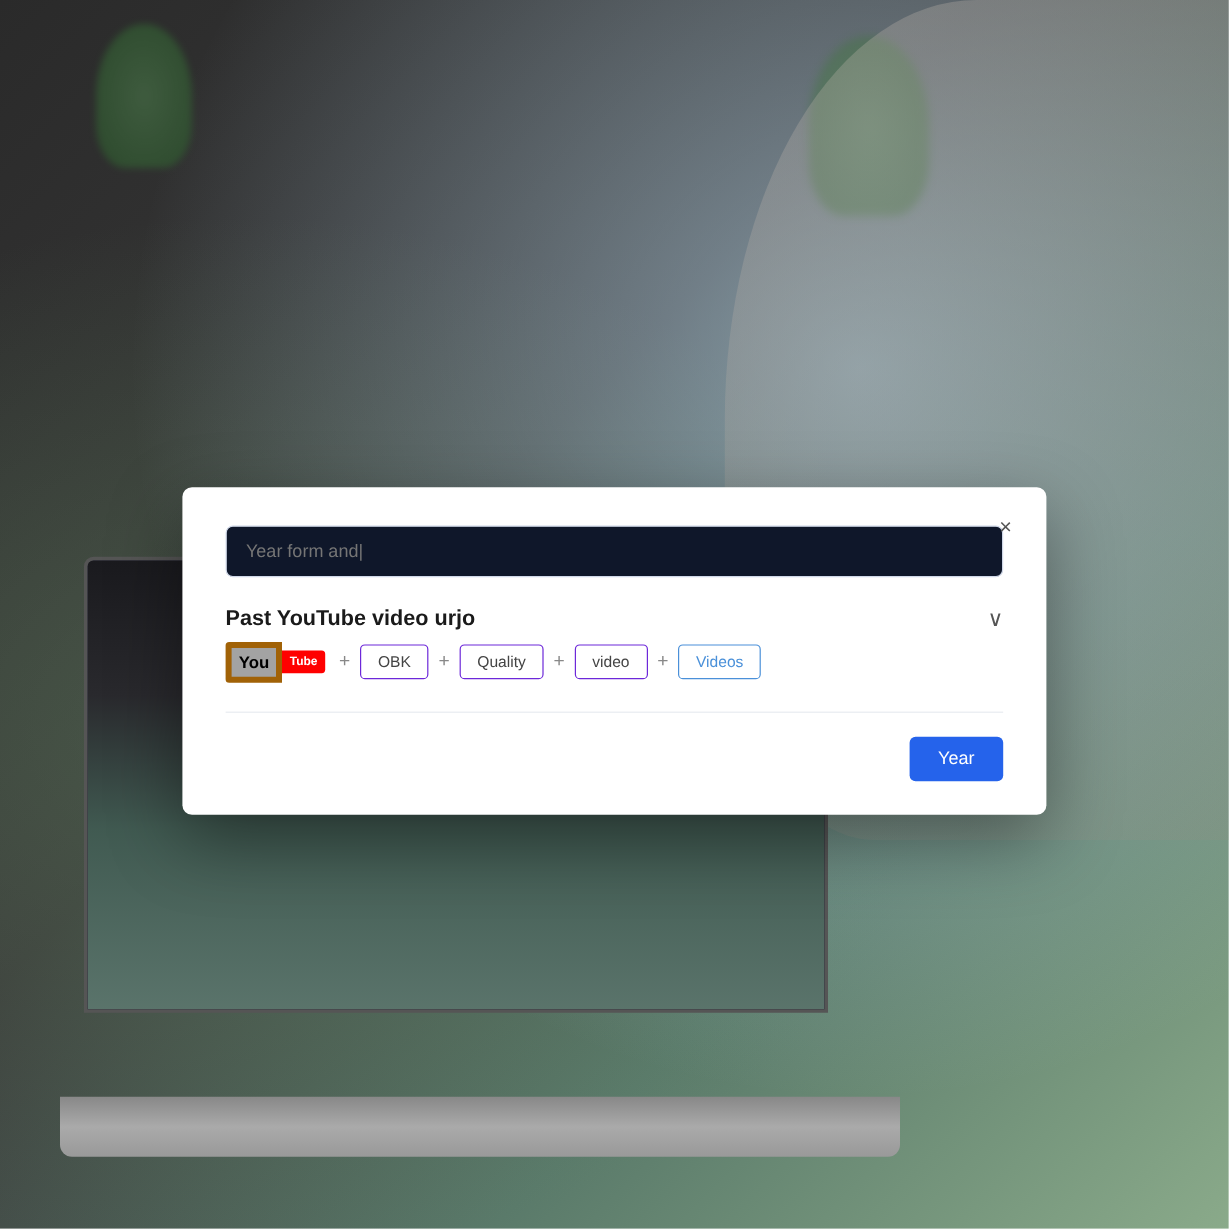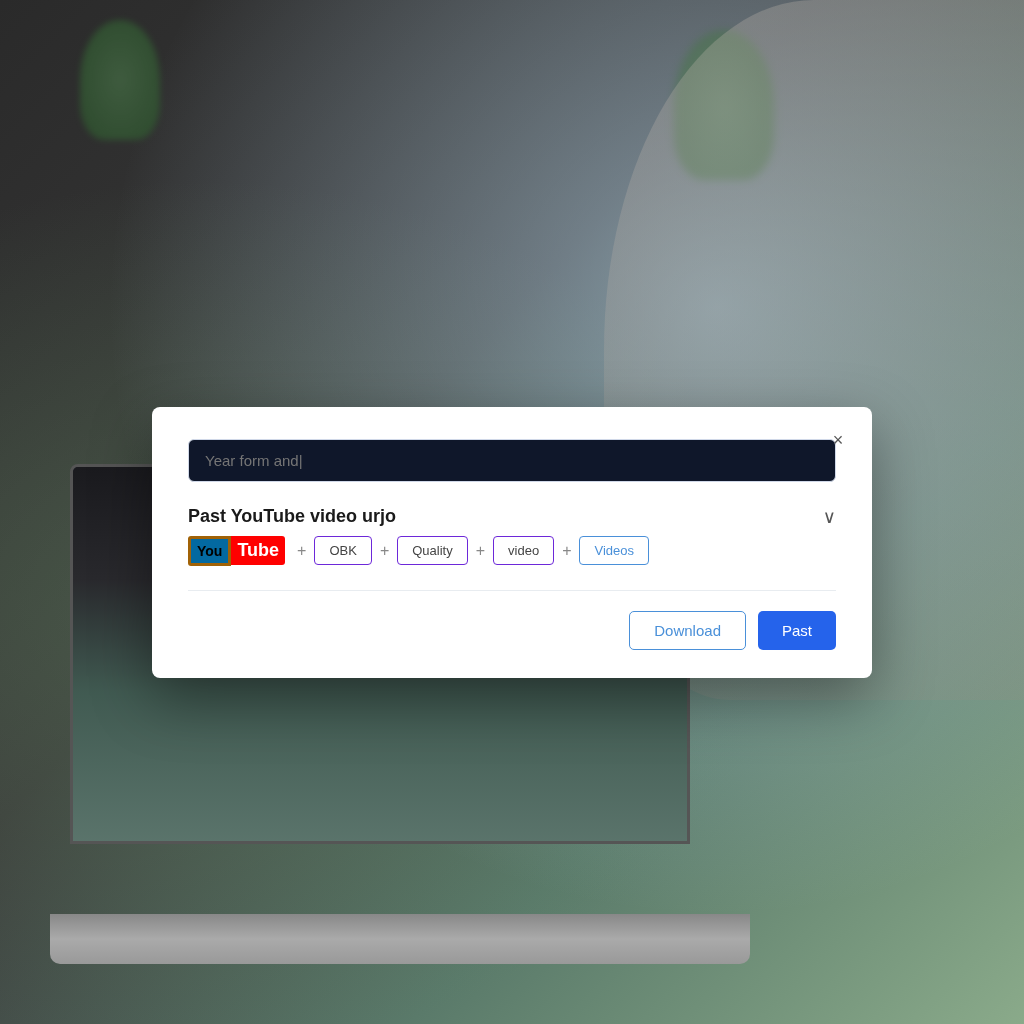--- a/index.html
+++ b/index.html
@@ -190,34 +190,34 @@
     }
 
     .youtube-logo {
       display: flex;
       align-items: center;
       gap: 0;
       margin-right: 4px;
     }
 
     .yt-you {
-      background: #0369a1;
+      background: #a3a3a3;
       color: #000;
       font-weight: 700;
       font-size: 14px;
       padding: 4px 6px;
-      border: 3px solid #a16207;
+      border: 5px solid #a16207;
       border-radius: 3px 0 0 3px;
     }
 
     .yt-tube {
       background: #ff0000;
       color: #fff;
       font-weight: 700;
-      font-size: 18px;
+      font-size: 10px;
       padding: 4px 6px;
       border-radius: 0 3px 3px 0;
     }
 
     .plus-sign {
       color: #888;
       font-size: 16px;
       font-weight: 300;
     }
 
@@ -329,18 +329,17 @@
 
       <span class="plus-sign">+</span>
 
       <button class="option-chip quality">Videos</button>
     </div>
 
     <hr class="divider">
 
     
     <div class="modal-footer">
-      <button class="btn-download">Download</button>
-      <button class="btn-convert">Past</button>
+      <button class="btn-convert">Year</button>
     </div>
 
   </div>
 </div>
 
 </body></html>

